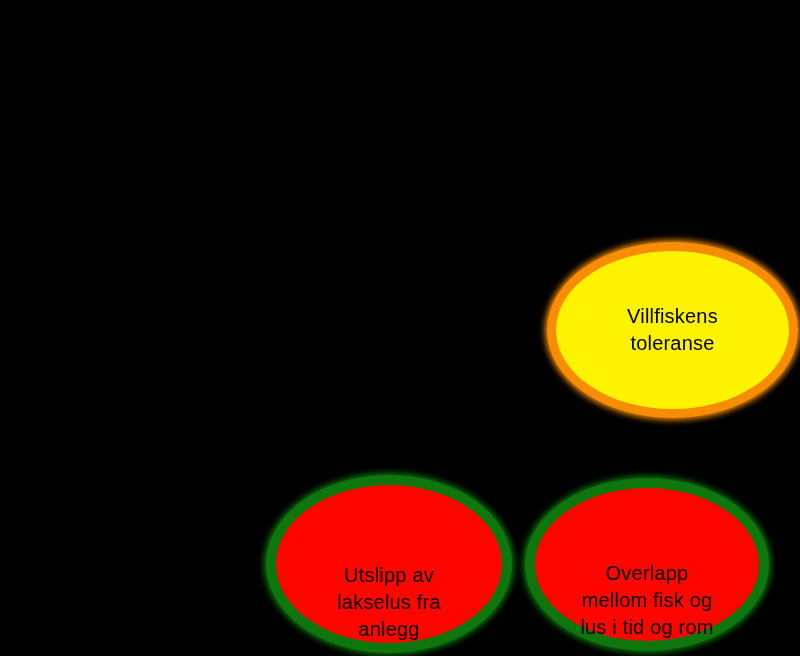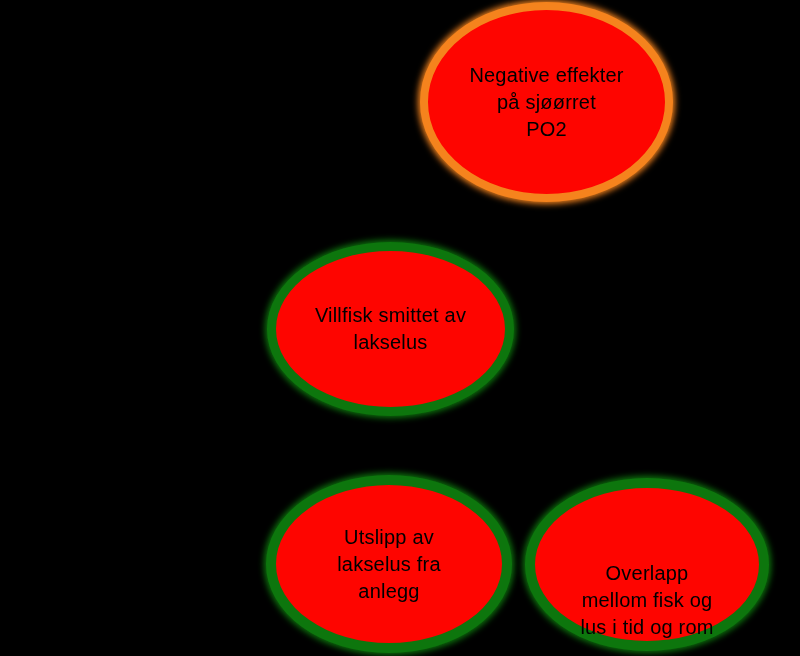--- a/index.html
+++ b/index.html
@@ -33,39 +33,34 @@
     line-height: 27px;
     white-space: pre-line;
     font-weight: 400;
     letter-spacing: 0.2px;
   }
   
   .n1 { left: 420px; top: 2px;   width: 253px; height: 200px; border-width: 8px; }
   .n2 { left: 267px; top: 242px; width: 247px; height: 174px; border-width: 9px; }
   .n3 { left: 547px; top: 242px; width: 251px; height: 176px; border-width: 9px; }
   .n4 { left: 3px;   top: 477px; width: 255px; height: 174px; border-width: 10px; }
-  .n5 { left: 266px; top: 475px; width: 246px; height: 178px; border-width: 10px; }
+  .n5 { left: 266px; top: 475px; width: 246px; height: 178px; border-width: 10px; align-items: flex-end; }
   .n6 { left: 525px; top: 478px; width: 244px; height: 173px; border-width: 10px; align-items: flex-end; }
 </style>
 </head>
 <body>
 
 <div class="canvas">
 
-  <div class="node n1" style="background-color: rgb(254, 5, 0); color: rgb(245, 131, 29);">
-    <span class="label">Negative effekter
-på sjøørret
-PO2</span>
+
+
+  <div class="node n3" style="background-color: rgb(253, 243, 1); color: rgb(247, 141, 5);">
+    <span class="label">Villfiskens
+toleranse</span>
   </div>
-
-  <div class="node n2" style="background-color: rgb(254, 5, 0); color: rgb(13, 118, 13);">
-    <span class="label">Villfisk smittet av
-lakselus</span>
-  </div>
-
 
 
   <div class="node n5" style="background-color: rgb(254, 5, 0); color: rgb(13, 118, 13);">
     <span class="label">Utslipp av
 lakselus fra
 anlegg</span>
   </div>
 
   <div class="node n6" style="background-color: rgb(254, 5, 0); color: rgb(13, 118, 13);">
     <span class="label">Overlapp

